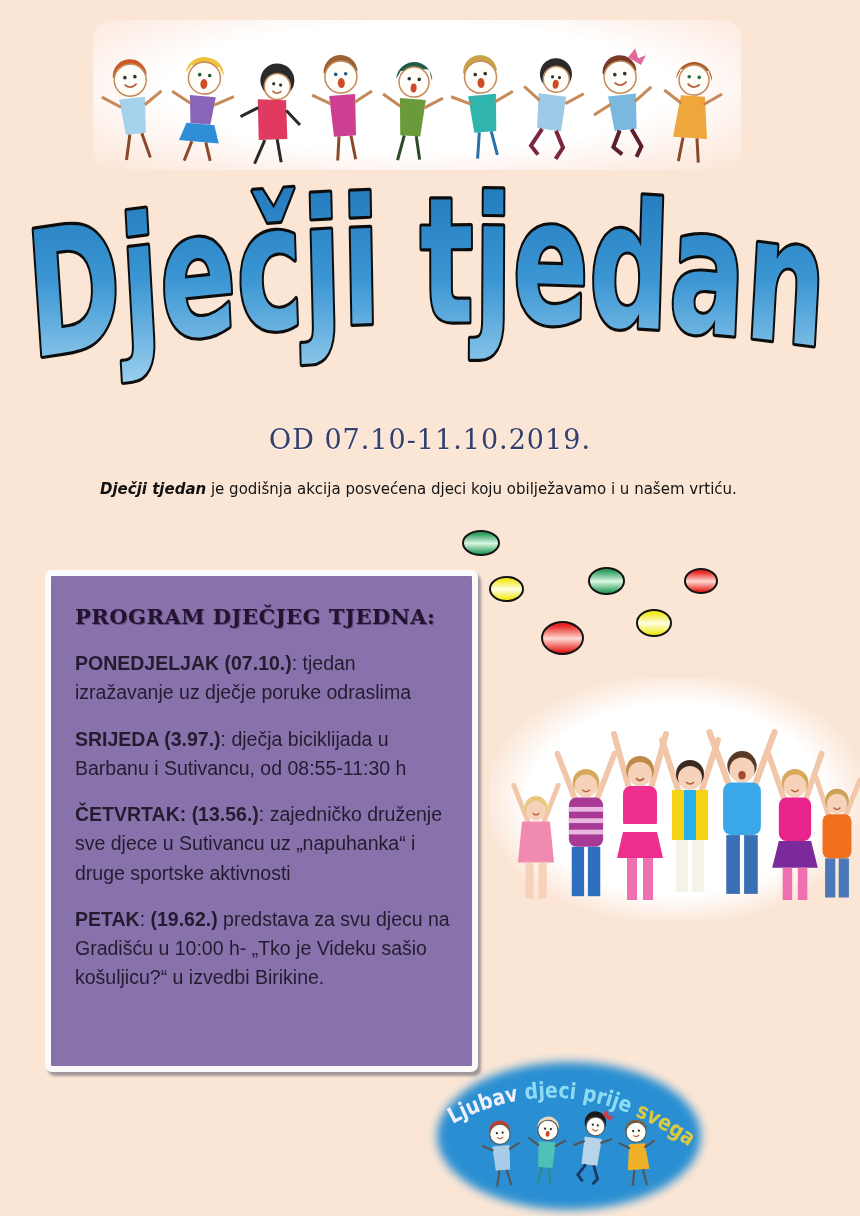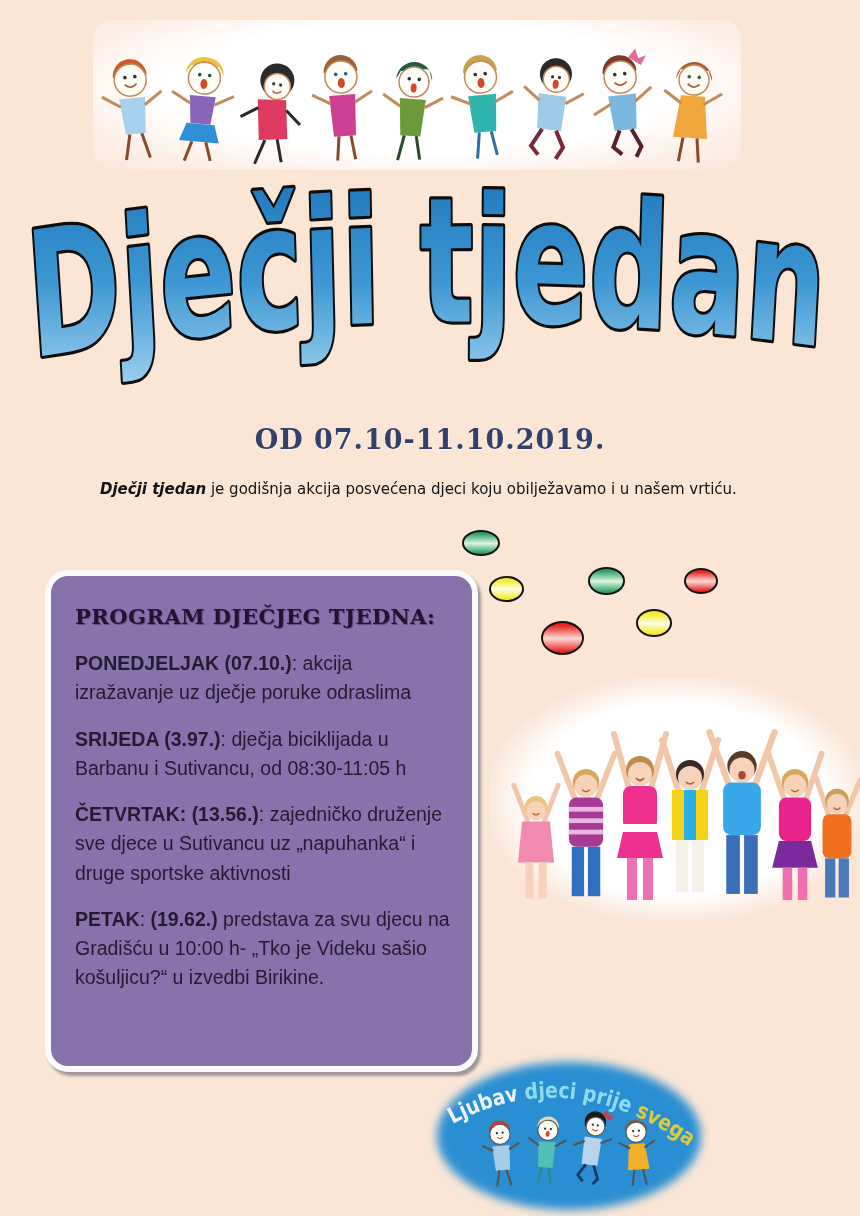--- a/index.html
+++ b/index.html
@@ -22,21 +22,21 @@
   .title-wrap { position:absolute; left:18px; top:166px; width:824px; height:225px; }
   .title-wrap svg { width:100%; height:100%; display:block; overflow:visible; }
   .title-text {
     font-family:"DejaVu Sans", sans-serif; font-weight:bold;
     paint-order:stroke fill; stroke:#0d0d0d; stroke-width:4.2px; stroke-linejoin:round;
   }
 
   
   .date-line {
     position:absolute; left:0; top:424px; width:860px; text-align:center;
-    font-family:"DejaVu Serif", serif; font-weight:bold; font-size:27px;
+    font-family:"DejaVu Serif", serif; font-weight:normal; font-size:27px;
     letter-spacing:1px; color:#33406e;
     text-shadow:0.6px 0.6px 0 rgba(255,255,255,0.55);
   }
 
   
   .intro {
     position:absolute; left:100px; top:478px; width:660px; text-align:left;
     font-size:15px; line-height:1.55; color:#121212;
   }
   .intro b { font-style:italic; }
@@ -49,21 +49,21 @@
   .b1 { left:462px; top:530px; width:38px; height:26px; }
   .b2 { left:489px; top:576px; width:35px; height:26px; }
   .b3 { left:588px; top:567px; width:37px; height:28px; }
   .b4 { left:684px; top:568px; width:34px; height:26px; }
   .b5 { left:636px; top:609px; width:36px; height:28px; }
   .b6 { left:541px; top:621px; width:43px; height:34px; }
 
   
   .program-box {
     position:absolute; left:45px; top:570px; width:433px; min-height:502px;
-    background:#8872ab; border:6px solid #fbfbfb; border-radius:23px;
+    background:#8872ab; border:6px solid #fbfbfb; border-radius:7px;
     box-shadow:3px 4px 3px rgba(130,122,130,0.75);
     padding:28px 22px 20px 24px; color:#241b30;
   }
   .program-header {
     font-family:"DejaVu Serif", serif; font-weight:bold; font-size:21px;
     letter-spacing:0.5px; color:#221330; margin:0 0 20px 0;
     text-shadow:1px 1px 0 rgba(50,30,70,0.45);
   }
   .prog-item { font-family:"Liberation Sans","DejaVu Sans",sans-serif;
     font-size:19.5px; line-height:1.5; margin:0 0 17px 0; }
@@ -234,22 +234,22 @@
 
   <div class="balloon green b1"></div>
   <div class="balloon yellow b2"></div>
   <div class="balloon green b3"></div>
   <div class="balloon red b4"></div>
   <div class="balloon yellow b5"></div>
   <div class="balloon red b6"></div>
 
   <div class="program-box">
     <h2 class="program-header">PROGRAM DJEČJEG TJEDNA:</h2>
-    <p class="prog-item"><b>PONEDJELJAK (07.10.)</b><span>: akcija izražavanje uz dječje poruke odraslima</span></p>
-    <p class="prog-item"><b>SRIJEDA (3.97.)</b><span>: dječja biciklijada u Barbanu i Sutivancu, od 08:30-11:05 h</span></p>
+    <p class="prog-item"><b>PONEDJELJAK (07.10.)</b><span>: tjedan izražavanje uz dječje poruke odraslima</span></p>
+    <p class="prog-item"><b>SRIJEDA (3.97.)</b><span>: dječja biciklijada u Barbanu i Sutivancu, od 08:55-11:30 h</span></p>
     <p class="prog-item"><b>ČETVRTAK: (13.56.)</b><span>: zajedničko druženje sve djece u Sutivancu uz „napuhanka“ i druge sportske aktivnosti</span></p>
     <p class="prog-item"><b>PETAK</b><span>: </span><b>(19.62.)</b><span> predstava za svu djecu na Gradišću u 10:00 h- „Tko je Videku sašio košuljicu?“ u izvedbi Birikine.</span></p>
   </div>
 
   <div class="photo">
     <svg viewBox="0 0 372 242" aria-hidden="true">
 
       <g transform="translate(46,132) scale(0.82)">
         <line x1="-9" y1="16" x2="-27" y2="-30" stroke="#f2c6a8" stroke-width="6" stroke-linecap="round"></line>
         <line x1="9" y1="16" x2="27" y2="-30" stroke="#f2c6a8" stroke-width="6" stroke-linecap="round"></line>

